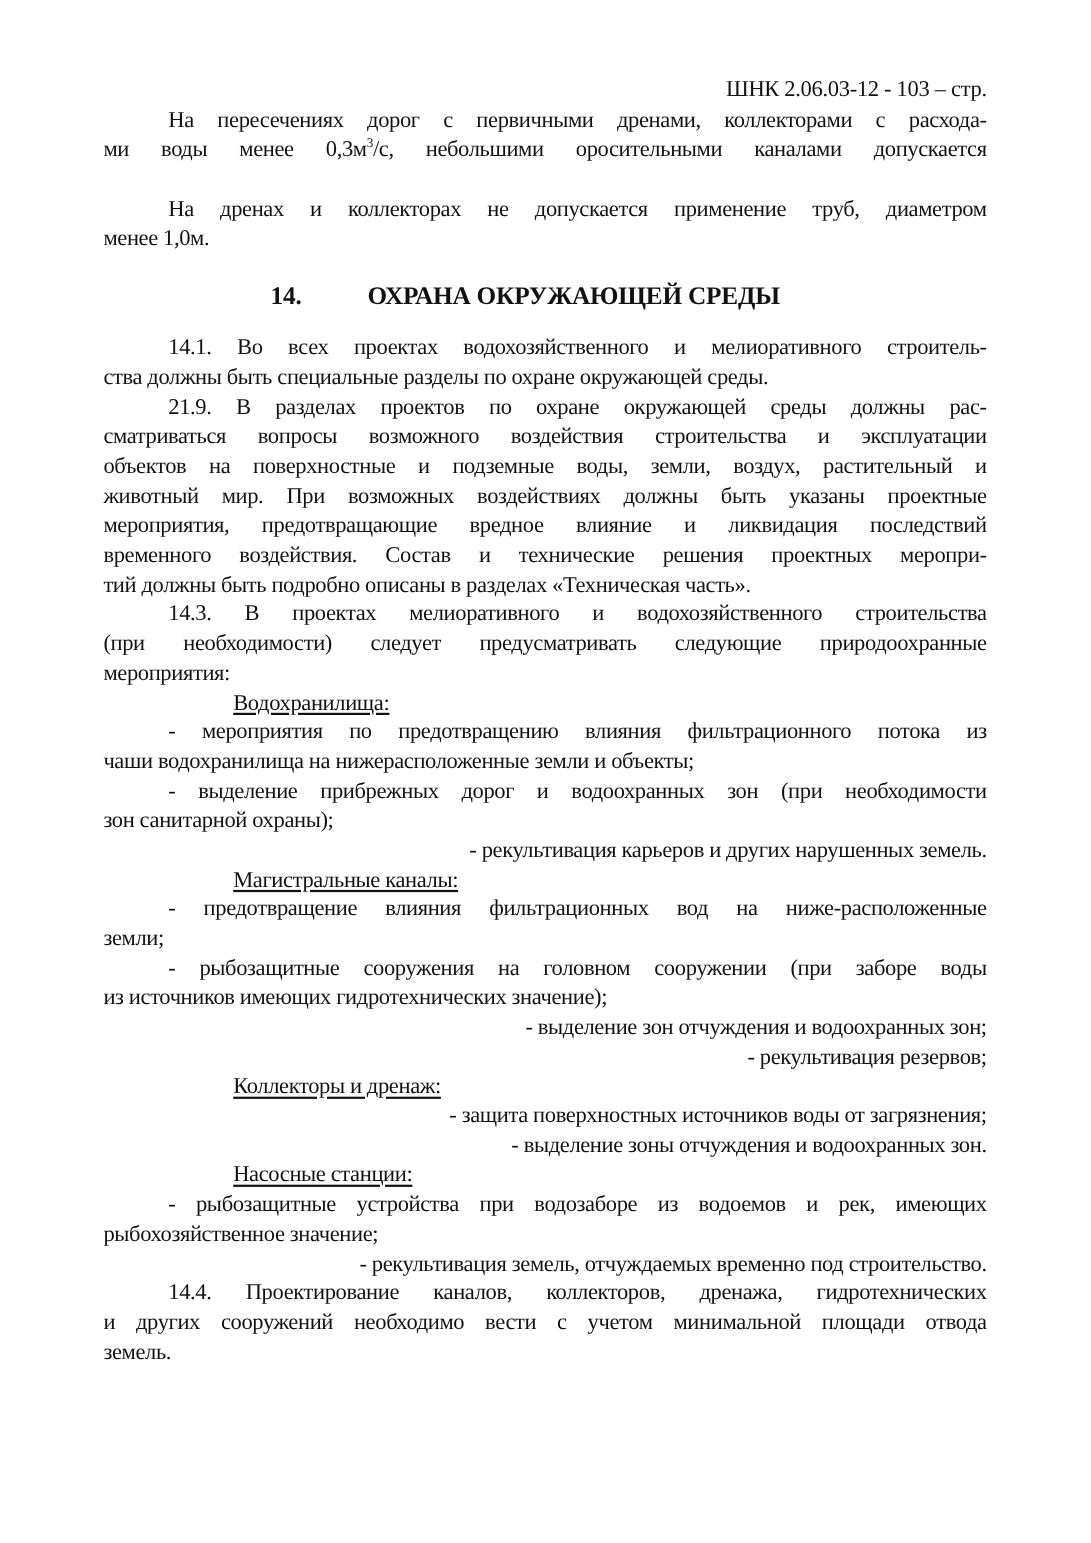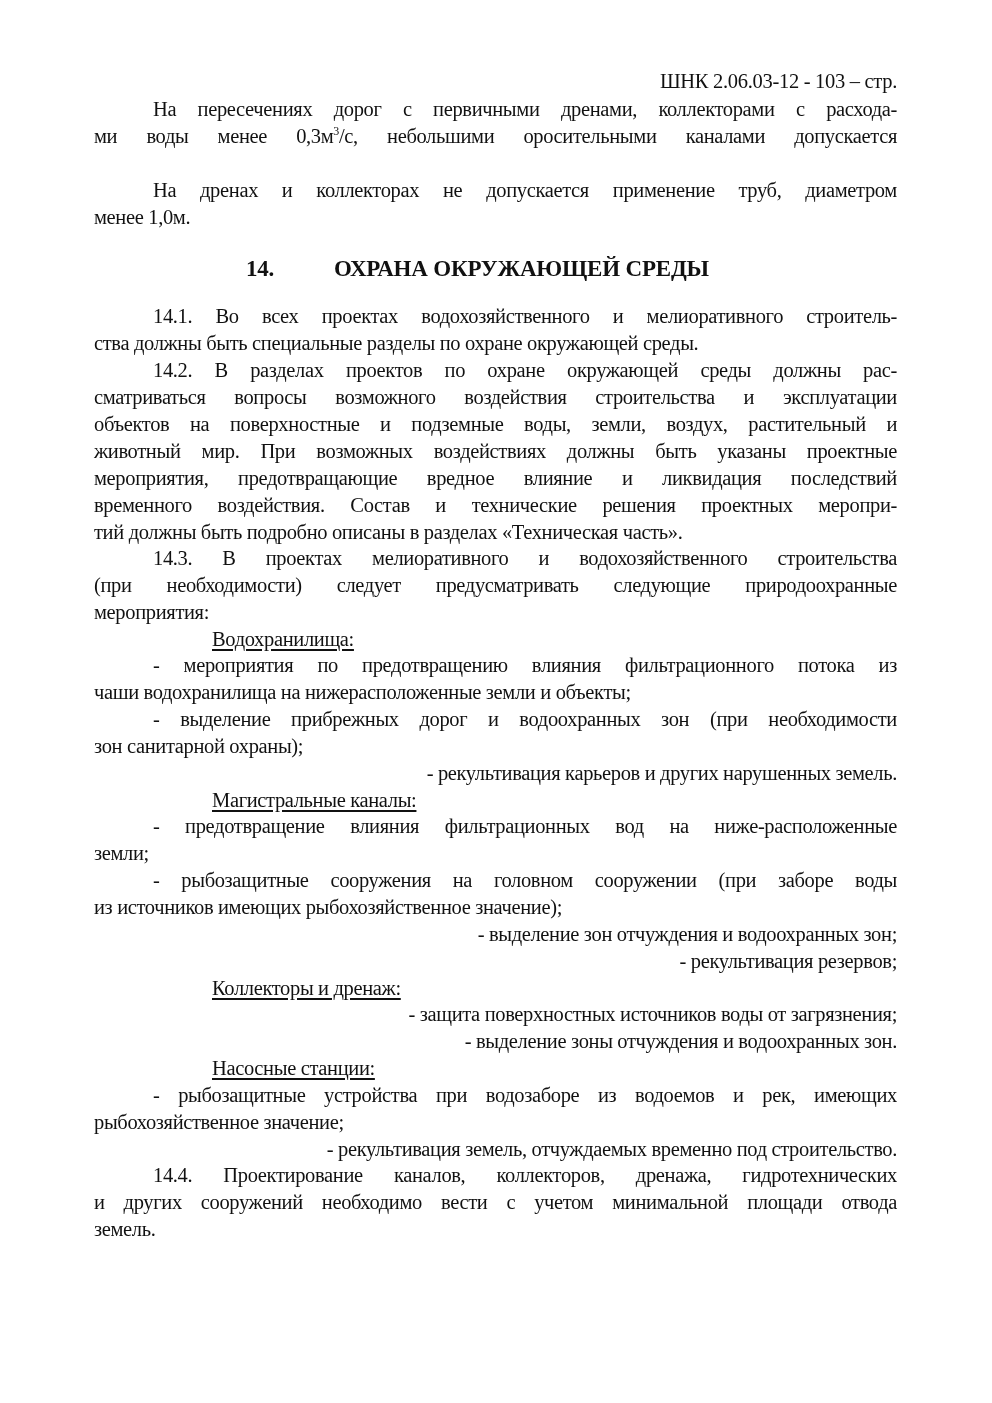--- a/index.html
+++ b/index.html
@@ -33,21 +33,21 @@
   <div class="line" style="top: 204px; white-space: nowrap;">менее 1,0м.</div>
 
   <div class="heading">
     <span class="num">14.</span>
     <span class="title">ОХРАНА ОКРУЖАЮЩЕЙ СРЕДЫ</span>
   </div>
 
   <div class="line ind1 just" style="top: 303px; white-space: nowrap;">14.1. Во всех проектах водохозяйственного и мелиоративного строитель-</div>
   <div class="line" style="top: 330px; white-space: nowrap;">ства должны быть специальные разделы по охране окружающей среды.</div>
 
-  <div class="line ind1 just" style="top: 357px; white-space: nowrap;">14.2. В разделах проектов по охране окружающей среды должны рас-</div>
+  <div class="line ind1 just" style="top: 357px; white-space: nowrap;">21.9. В разделах проектов по охране окружающей среды должны рас-</div>
   <div class="line just" style="top: 384px; white-space: nowrap;">сматриваться вопросы возможного воздействия строительства и эксплуатации</div>
   <div class="line just" style="top: 411px; white-space: nowrap;">объектов на поверхностные и подземные воды, земли, воздух, растительный и</div>
   <div class="line just" style="top: 438px; white-space: nowrap;">животный мир. При возможных воздействиях должны быть указаны проектные</div>
   <div class="line just" style="top: 465px; white-space: nowrap;">мероприятия, предотвращающие вредное влияние и ликвидация последствий</div>
   <div class="line just" style="top: 492px; white-space: nowrap;">временного воздействия. Состав и технические решения проектных меропри-</div>
   <div class="line" style="top: 519px; white-space: nowrap;">тий должны быть подробно описаны в разделах «Техническая часть».</div>
 
   <div class="line ind1 just" style="top: 545px; white-space: nowrap;">14.3. В проектах мелиоративного и водохозяйственного строительства</div>
   <div class="line just" style="top: 572px; white-space: nowrap;">(при необходимости) следует предусматривать следующие природоохранные</div>
   <div class="line" style="top: 599px; white-space: nowrap;">мероприятия:</div>
@@ -56,21 +56,21 @@
   <div class="line ind1 just" style="top: 652px; white-space: nowrap;">- мероприятия по предотвращению влияния фильтрационного потока из</div>
   <div class="line" style="top: 679px; white-space: nowrap;">чаши водохранилища на нижерасположенные земли и объекты;</div>
   <div class="line ind1 just" style="top: 706px; white-space: nowrap;">- выделение прибрежных дорог и водоохранных зон (при необходимости</div>
   <div class="line" style="top: 733px; white-space: nowrap;">зон санитарной охраны);</div>
   <div class="line ind1" style="top: 760px; white-space: nowrap;">- рекультивация карьеров и других нарушенных земель.</div>
 
   <div class="line ind2" style="top: 787px; white-space: nowrap;"><span class="ul">Магистральные каналы:</span></div>
   <div class="line ind1 just" style="top: 813px; white-space: nowrap;">- предотвращение влияния фильтрационных вод на ниже-расположенные</div>
   <div class="line" style="top: 840px; white-space: nowrap;">земли;</div>
   <div class="line ind1 just" style="top: 867px; white-space: nowrap;">- рыбозащитные сооружения на головном сооружении (при заборе воды</div>
-  <div class="line" style="top: 894px; white-space: nowrap;">из источников имеющих рыбохозяйственное значение);</div>
+  <div class="line" style="top: 894px; white-space: nowrap;">из источников имеющих гидротехнических значение);</div>
   <div class="line ind1" style="top: 921px; white-space: nowrap;">- выделение зон отчуждения и водоохранных зон;</div>
   <div class="line ind1" style="top: 948px; white-space: nowrap;">- рекультивация резервов;</div>
 
   <div class="line ind2" style="top: 975px; white-space: nowrap;"><span class="ul">Коллекторы и дренаж:</span></div>
   <div class="line ind1" style="top: 1001px; white-space: nowrap;">- защита поверхностных источников воды от загрязнения;</div>
   <div class="line ind1" style="top: 1028px; white-space: nowrap;">- выделение зоны отчуждения и водоохранных зон.</div>
 
   <div class="line ind2" style="top: 1055px; white-space: nowrap;"><span class="ul">Насосные станции:</span></div>
   <div class="line ind1 just" style="top: 1082px; white-space: nowrap;">- рыбозащитные устройства при водозаборе из водоемов и рек, имеющих</div>
   <div class="line" style="top: 1109px; white-space: nowrap;">рыбохозяйственное значение;</div>

